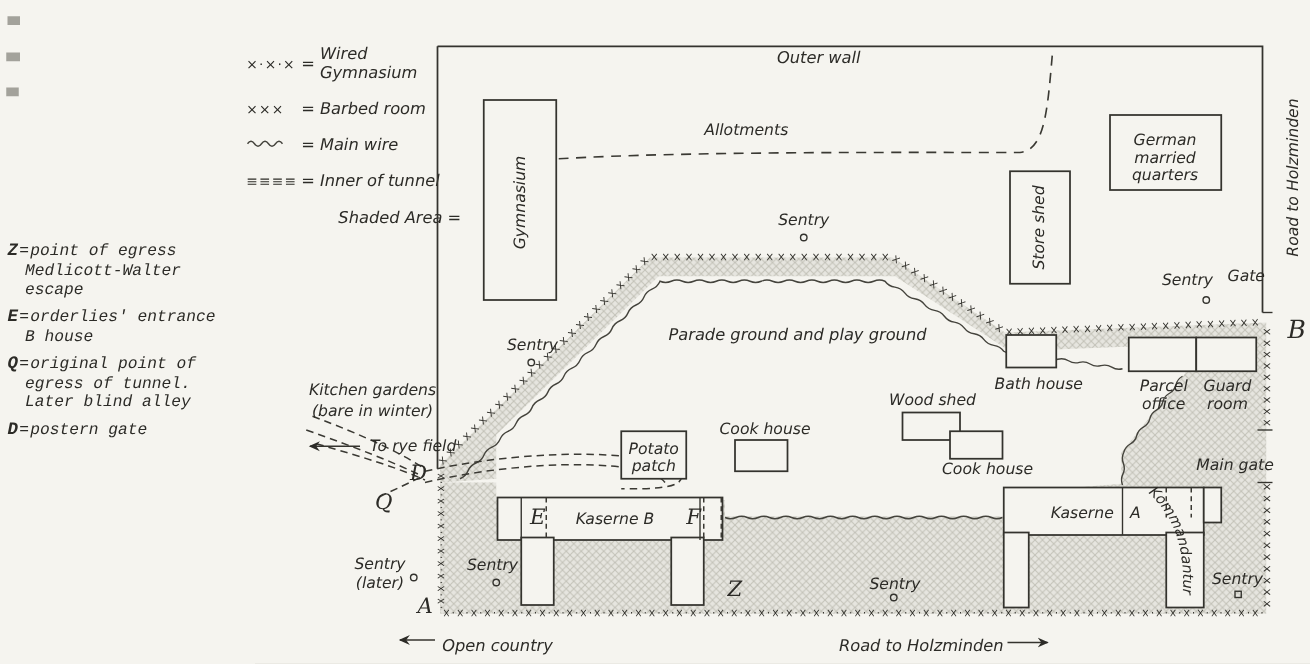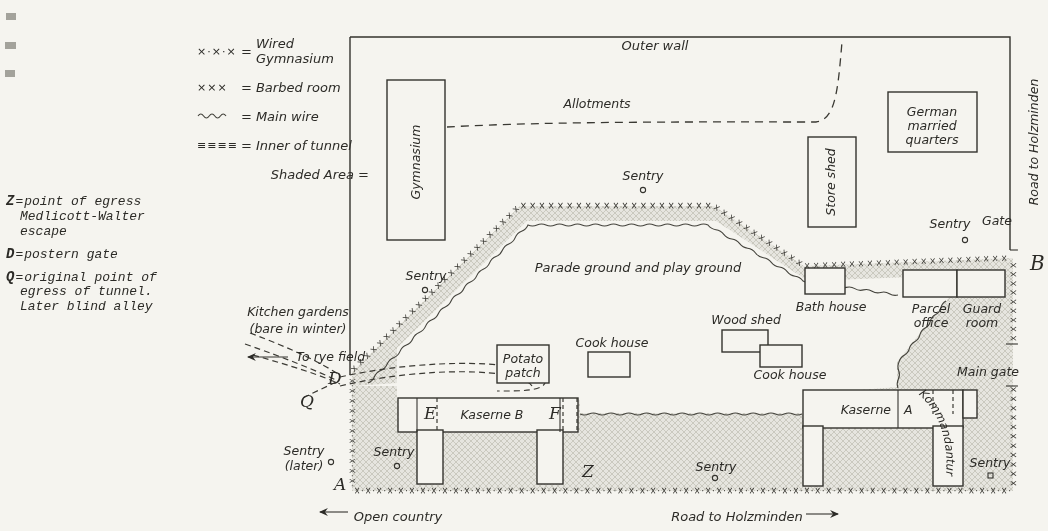--- a/index.html
+++ b/index.html
@@ -70,22 +70,23 @@
       <span class="lt-eq">=</span>
       <span>Inner of tunnel</span>
     </div>
     <div class="lt-shaded">
       <div>Shaded Area =</div>
     </div>
   </div>
 
   <div class="legend-left">
     <div class="ll-item"><span class="ll-key">Z</span><span class="ll-eq">=</span><span>point of egress Medlicott-Walter escape</span></div>
+    <div class="ll-item"><span class="ll-key">E</span><span class="ll-eq">=</span><span>orderlies' entrance B house</span></div>
+    <div class="ll-item"><span class="ll-key">Q</span><span class="ll-eq">=</span><span>original point of egress of tunnel. Later blind alley</span></div>
     <div class="ll-item"><span class="ll-key">D</span><span class="ll-eq">=</span><span>postern gate</span></div>
-    <div class="ll-item"><span class="ll-key">Q</span><span class="ll-eq">=</span><span>original point of egress of tunnel. Later blind alley</span></div>
   </div>
 
   <svg viewBox="0 0 1048 531">
     <defs>
       <pattern id="hatch" width="6" height="6" patternUnits="userSpaceOnUse">
         <rect width="6" height="6" fill="#e6e5df"></rect>
         <path d="M0,6 L6,0 M0,0 L6,6" stroke="#c3c2b8" stroke-width="0.8"></path>
       </pattern>
       <marker id="arrow" viewBox="0 0 10 10" refX="8" refY="5" markerWidth="9" markerHeight="9" orient="auto-start-reverse">
         <path d="M0,1 L9,5 L0,9 L3,5 z" fill="#2c2b27"></path>

